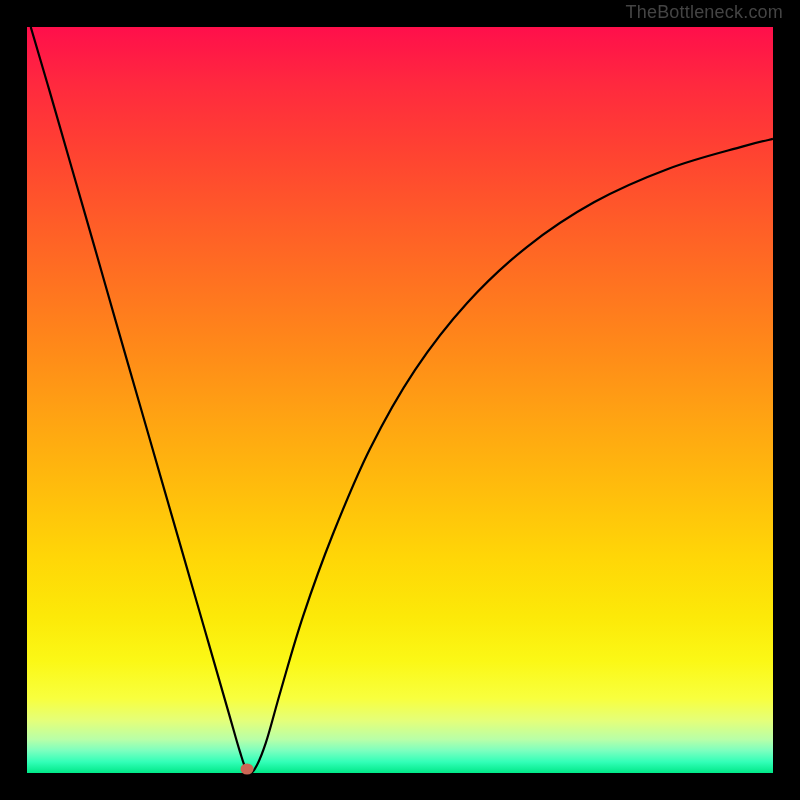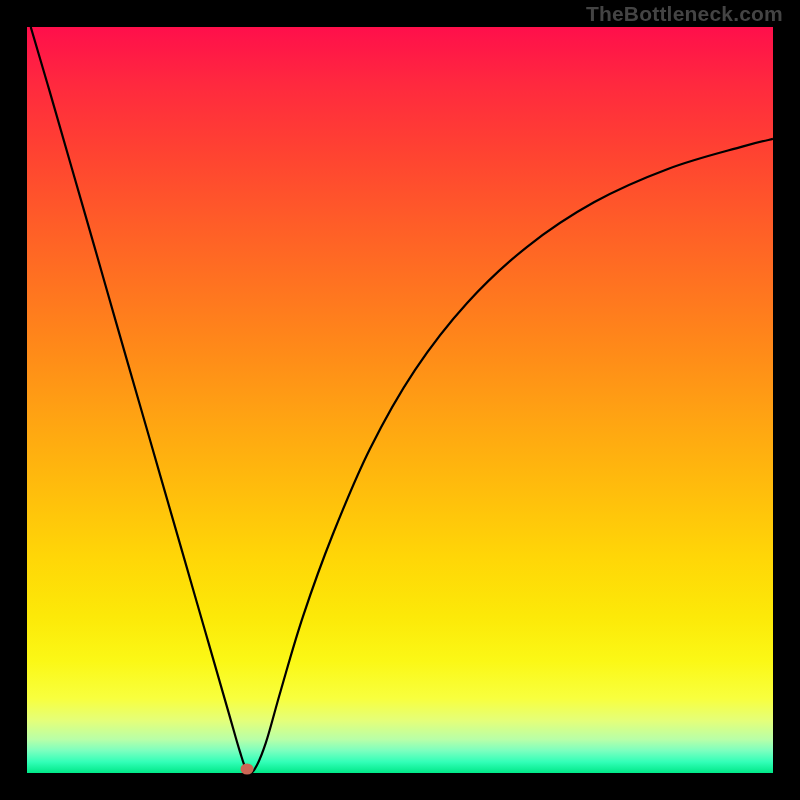--- a/index.html
+++ b/index.html
@@ -13,22 +13,22 @@
     background: #000;
     position: relative;
     overflow: hidden;
     font-family: Arial, sans-serif;
   }
   .watermark {
     position: absolute;
     top: 2px;
     right: 17px;
     color: #444;
-    font-size: 21px;
-    font-weight: 700;
+    font-size: 18px;
+    font-weight: 400;
     z-index: 10;
     letter-spacing: 0.2px;
   }
   .plot-area {
     position: absolute;
     left: 27px;
     top: 27px;
     width: 746px;
     height: 746px;
     background: linear-gradient(to bottom,

